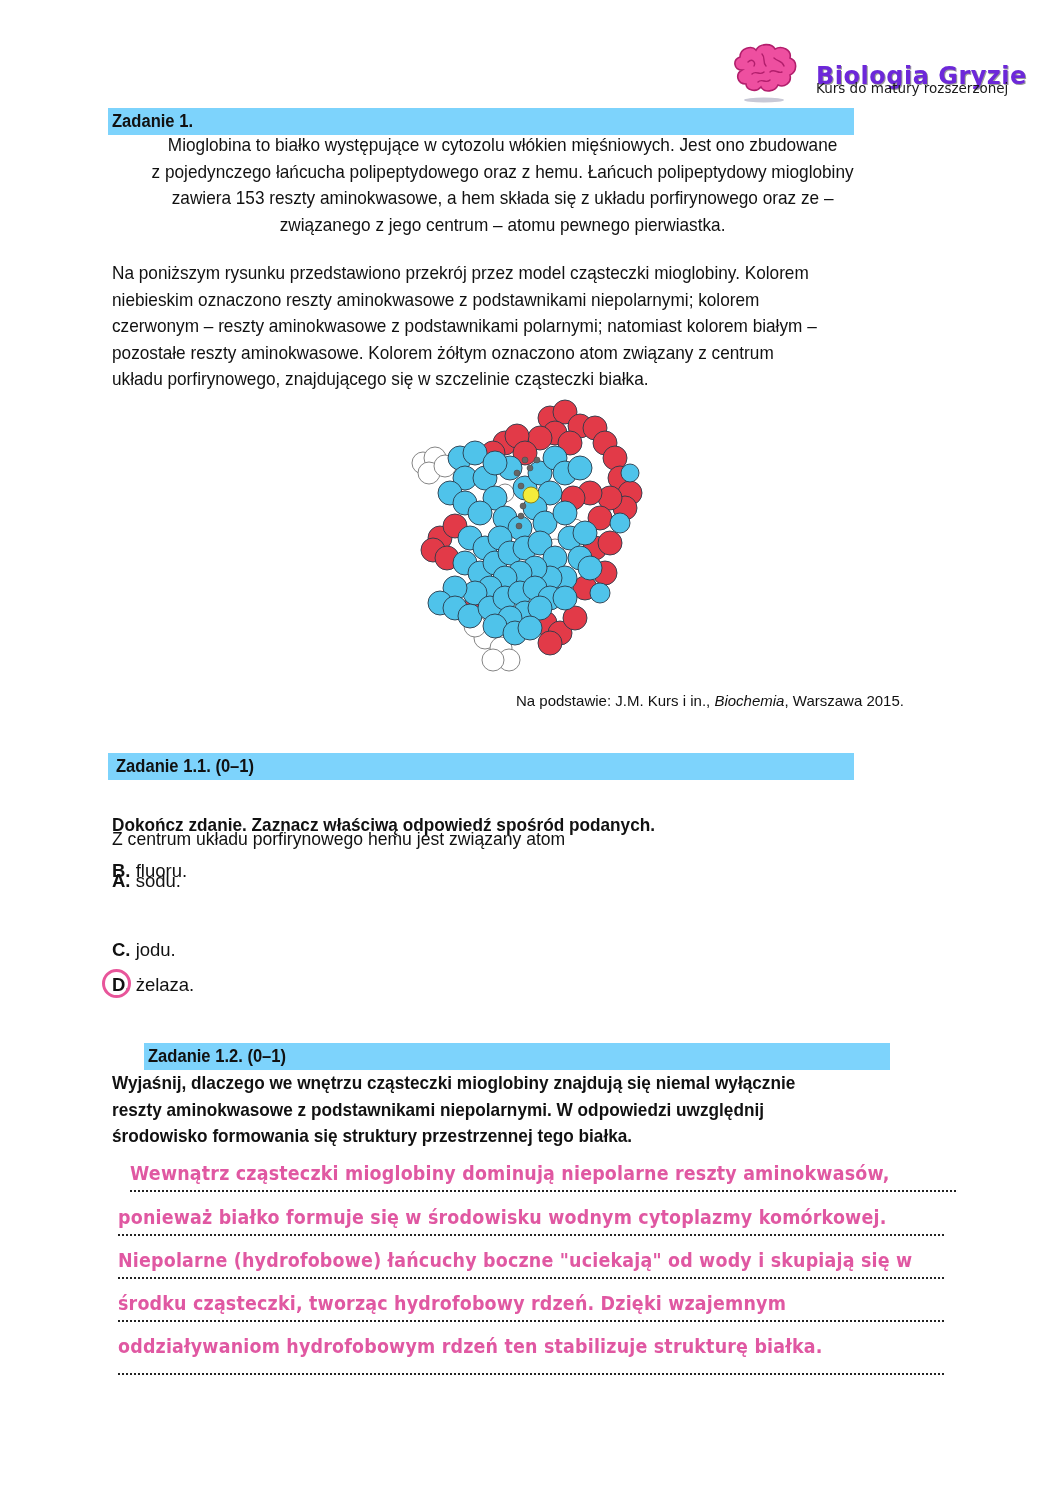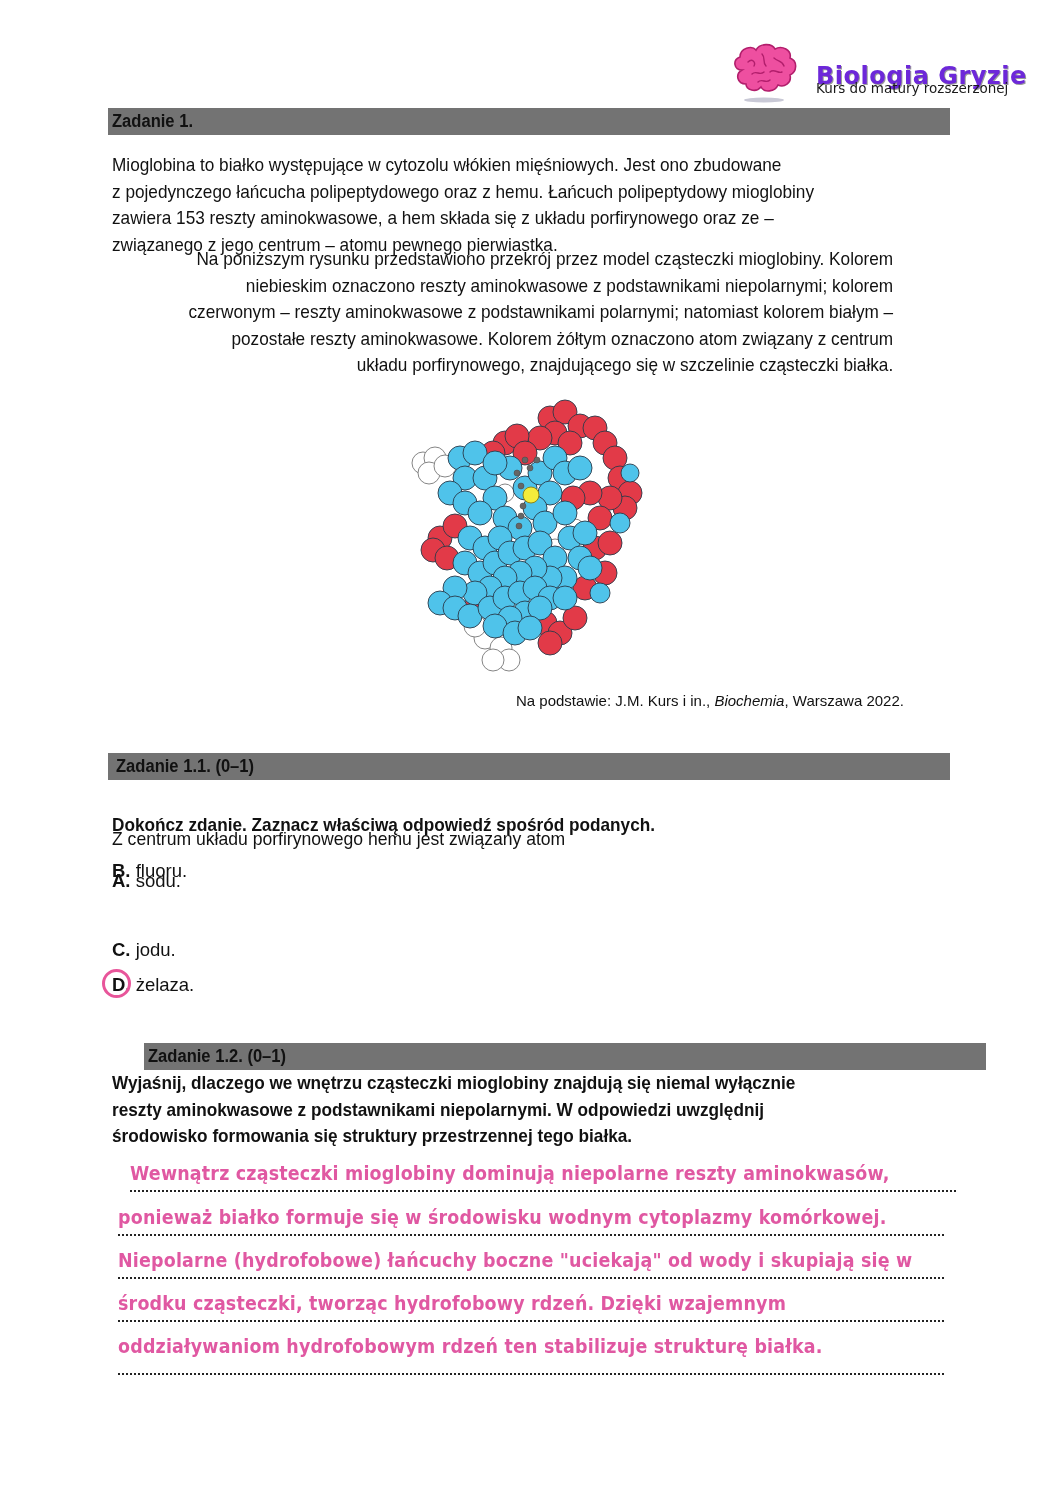--- a/index.html
+++ b/index.html
@@ -9,21 +9,21 @@
   
   .logo { position: absolute; left: 728px; top: 38px; width: 300px; height: 70px; }
   .logo .brain { position: absolute; left: 0; top: 2px; width: 72px; height: 64px; }
   .logo .title { position: absolute; left: 88px; top: 4px; font-family: "DejaVu Sans", sans-serif;
                  font-weight: bold; font-size: 24px; color: #6d28d9; letter-spacing: 0.5px;
                  text-shadow: 1px 1px 0 #9a9a9a; margin-top: 20px; }
   .logo .subtitle { position: absolute; left: 88px; top: 42px; font-family: "DejaVu Sans", sans-serif;
                     font-weight: normal; font-size: 13.5px; color: #1a1a1a; }
 
   
-  .sec-head { position: absolute; left: 108px; width: 842px; height: 27px; background: #737373;
+  .sec-head { position: absolute; left: 108px; width: 746px; height: 27px; background: #7dd3fc;
               font-weight: bold; font-size: 18px; line-height: 27px; padding-left: 4px; box-sizing: border-box;
               transform-origin: left; }
   .sec-head span { display: inline-block; transform: scaleX(0.92); transform-origin: left; }
 
   .para { position: absolute; left: 112px; width: 840px; font-size: 18.5px; line-height: 26.5px; }
   .para .ln { display: block; white-space: nowrap; transform: scaleX(0.93); transform-origin: left; }
   .bold .ln { font-weight: bold; }
 
   .figure { position: absolute; left: 405px; top: 398px; width: 250px; height: 275px; }
   .caption { position: absolute; left: 516px; top: 692px; font-size: 15px; white-space: nowrap; }
@@ -52,27 +52,27 @@
     <path d="M14 30 C6 30 4 20 12 17 C12 8 24 5 28 10 C32 3 44 3 47 9 C54 5 64 10 62 18 C70 21 69 32 62 35 C64 43 56 48 50 45 C47 52 36 53 33 47 C28 53 18 50 18 44 C9 44 7 34 14 30 Z" fill="#ee4fa0" stroke="#b21e6c" stroke-width="1.6"></path>
     <path d="M20 22 C24 18 28 22 26 26 M34 14 C38 18 34 22 38 26 M46 18 C50 22 54 20 56 26 M24 34 C28 30 32 36 36 32 M42 32 C46 28 50 34 54 32 M30 42 C34 38 38 44 42 40" fill="none" stroke="#b21e6c" stroke-width="1.4" stroke-linecap="round"></path>
   </svg>
   <div class="title">Biologia Gryzie</div>
   <div class="subtitle">Kurs do matury rozszerzonej</div>
 </div>
 
 <div class="sec-head" style="top:108px;">
   <span>Zadanie 1.</span>
 </div>
-<div class="para" style="top:152px;">
+<div class="para" style="top:132px;text-align:center;">
   <span class="ln">Mioglobina to białko występujące w cytozolu włókien mięśniowych. Jest ono zbudowane</span>
   <span class="ln">z pojedynczego łańcucha polipeptydowego oraz z hemu. Łańcuch polipeptydowy mioglobiny</span>
   <span class="ln">zawiera 153 reszty aminokwasowe, a hem składa się z układu porfirynowego oraz ze –</span>
   <span class="ln">związanego z jego centrum – atomu pewnego pierwiastka.</span>
 </div>
-<div class="para" style="top:246px;text-align:right;">
+<div class="para" style="top:260px;">
   <span class="ln">Na poniższym rysunku przedstawiono przekrój przez model cząsteczki mioglobiny. Kolorem</span>
   <span class="ln">niebieskim oznaczono reszty aminokwasowe z podstawnikami niepolarnymi; kolorem</span>
   <span class="ln">czerwonym – reszty aminokwasowe z podstawnikami polarnymi; natomiast kolorem białym –</span>
   <span class="ln">pozostałe reszty aminokwasowe. Kolorem żółtym oznaczono atom związany z centrum</span>
   <span class="ln">układu porfirynowego, znajdującego się w szczelinie cząsteczki białka.</span>
 </div>
 
 <svg class="figure" viewBox="0 0 250 275">
   <g stroke="#2a3a4a" stroke-width="0.9">
 
@@ -198,21 +198,21 @@
       <circle cx="116" cy="118" r="3"></circle>
         <circle cx="114" cy="128" r="3"></circle>
         <circle cx="132" cy="62" r="3"></circle>
       <circle cx="112" cy="75" r="3"></circle>
         <circle cx="116" cy="88" r="3"></circle>
     </g>
     <circle cx="126" cy="97" r="8" fill="#f5ec3a" stroke="#8a7d10"></circle>
   </g>
 </svg>
 
-<div class="caption"><span>Na podstawie: J.M. Kurs i in., </span><i>Biochemia</i><span>, Warszawa 2022.</span></div>
+<div class="caption"><span>Na podstawie: J.M. Kurs i in., </span><i>Biochemia</i><span>, Warszawa 2015.</span></div>
 
 <div class="sec-head" style="top:753px;padding-left:8px;">
   <span>Zadanie 1.1. (0–1)</span>
 </div>
 <div class="para bold" style="top:812px;">
   <span class="ln">Dokończ zdanie. Zaznacz właściwą odpowiedź spośród podanych.</span>
 </div>
 <div class="question">Z centrum układu porfirynowego hemu jest związany atom</div>
 
 <div class="opt" style="top:870px;"><b>A.</b> <span>sodu.</span></div>

